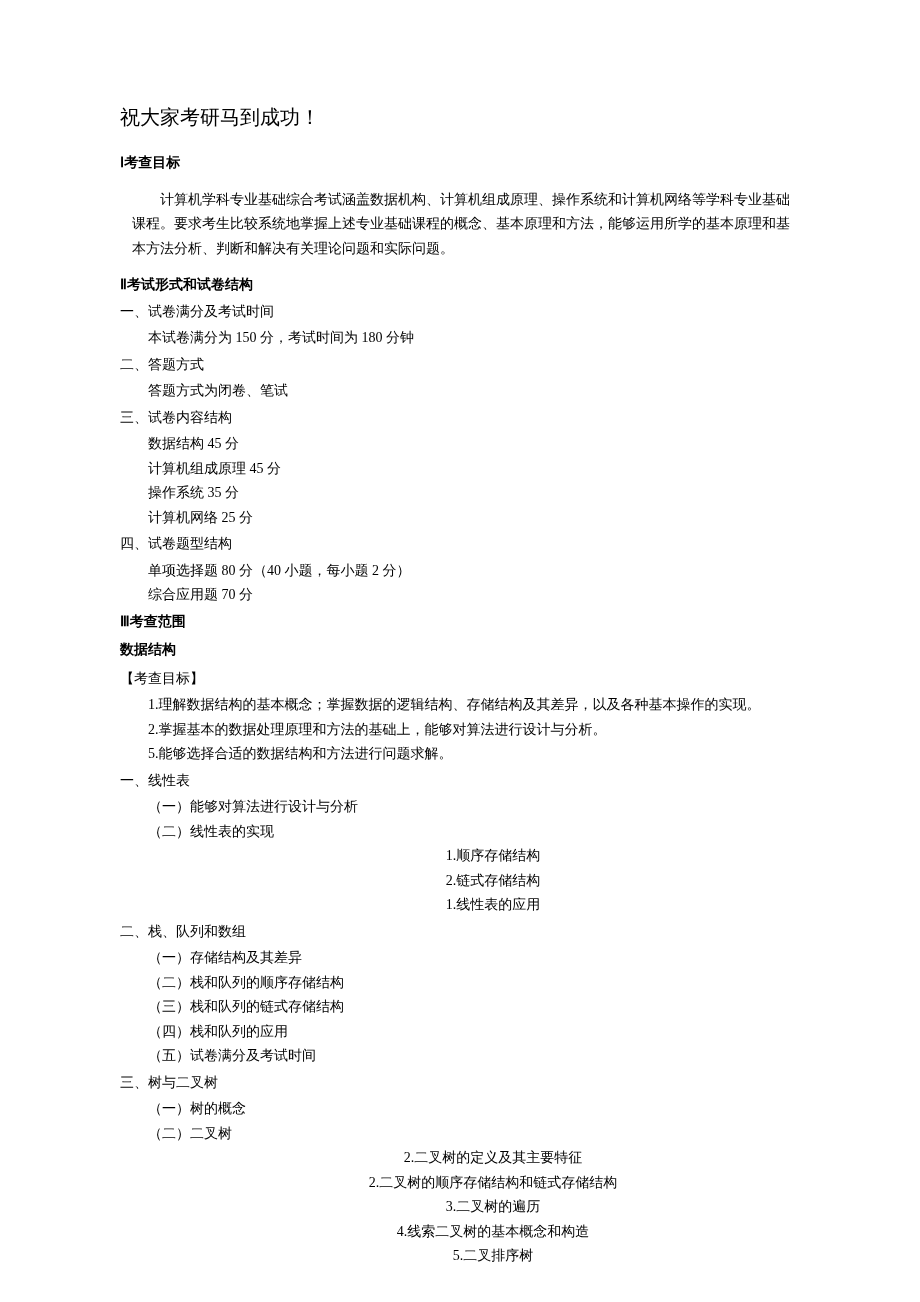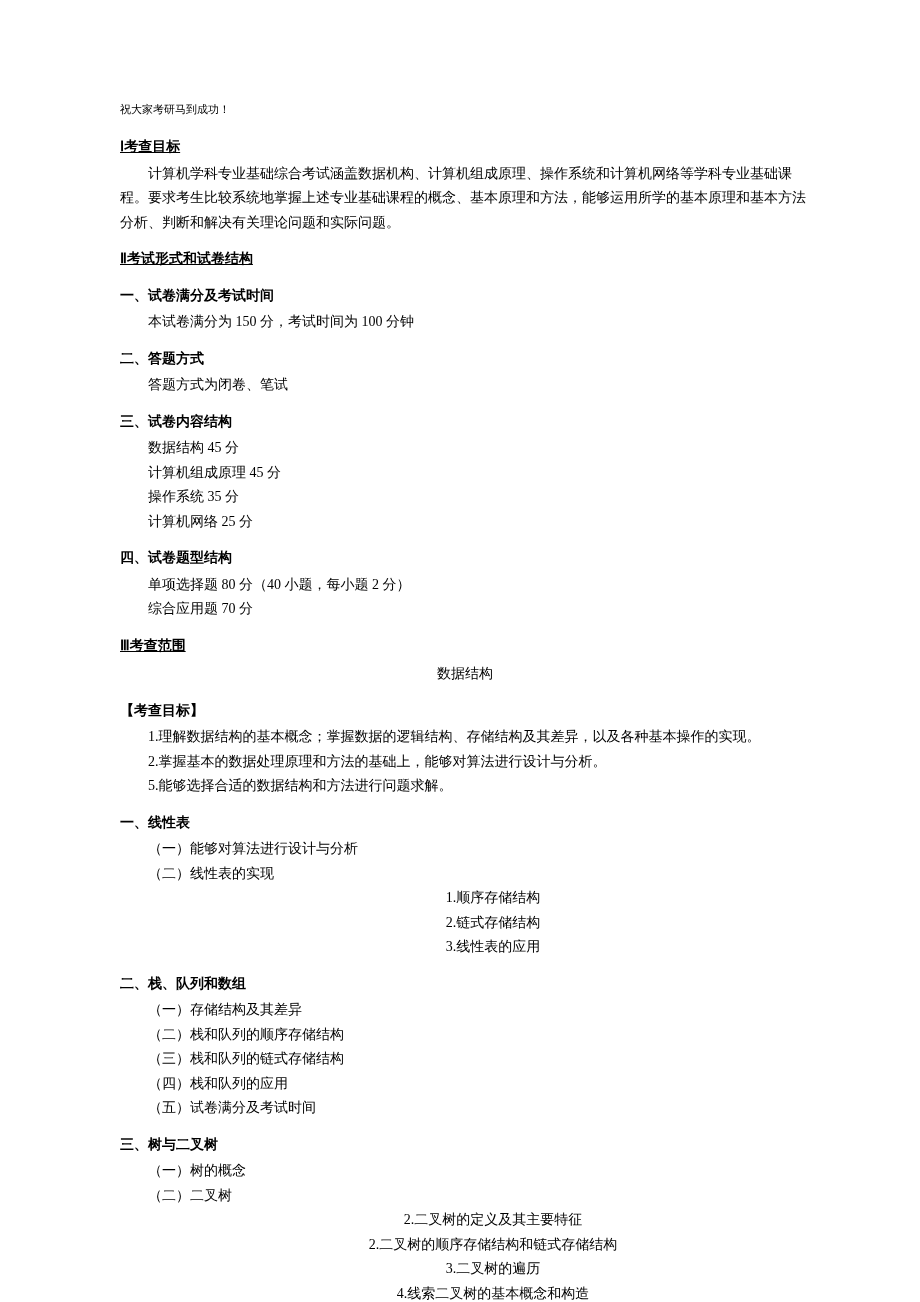--- a/index.html
+++ b/index.html
@@ -7,66 +7,65 @@
     font-size: 14px;
     line-height: 1.75;
     color: #000;
     background: #fff;
     margin: 0;
     padding: 100px 110px 60px 120px;
     width: 920px;
     box-sizing: border-box;
   }
   .greeting {
-    font-size: 11px;
+    font-size: 20px;
     margin-bottom: 16px;
   }
   .h1 {
     font-weight: bold;
-    margin-top: 12px;
+    margin-top: 2px;
     margin-bottom: 2px;
-    text-decoration: underline;
   }
   .para {
     text-indent: 2em;
-    margin: 0;
+    margin: 12px;
   }
   .h2 {
-    font-weight: bold;
-    margin-top: 12px;
+    font-weight: normal;
+    margin-top: 2px;
     margin-bottom: 2px;
   }
   .indent1 {
     padding-left: 2em;
   }
   .indent2 {
     padding-left: 4em;
     text-align: center;
   }
   .center {
-    text-align: center;
-    font-weight: normal;
+    text-align: left;
+    font-weight: bold;
     margin: 4px 0;
   }
   .block {
     margin: 0;
   }
 </style>
 </head>
 <body>
 
 <div class="greeting">祝大家考研马到成功！</div>
 
 <div class="h1">Ⅰ考查目标</div>
 <p class="para">计算机学科专业基础综合考试涵盖数据机构、计算机组成原理、操作系统和计算机网络等学科专业基础课程。要求考生比较系统地掌握上述专业基础课程的概念、基本原理和方法，能够运用所学的基本原理和基本方法分析、判断和解决有关理论问题和实际问题。</p>
 
 <div class="h1">Ⅱ考试形式和试卷结构</div>
 
 <div class="h2">一、试卷满分及考试时间</div>
-<div class="indent1 block">本试卷满分为 150 分，考试时间为 100 分钟</div>
+<div class="indent1 block">本试卷满分为 150 分，考试时间为 180 分钟</div>
 
 <div class="h2">二、答题方式</div>
 <div class="indent1 block">答题方式为闭卷、笔试</div>
 
 <div class="h2">三、试卷内容结构</div>
 <div class="indent1 block">数据结构 45 分</div>
 <div class="indent1 block">计算机组成原理 45 分</div>
 <div class="indent1 block">操作系统 35 分</div>
 <div class="indent1 block">计算机网络 25 分</div>
 
@@ -80,21 +79,21 @@
 <div class="h2">【考查目标】</div>
 <div class="indent1 block">1.理解数据结构的基本概念；掌握数据的逻辑结构、存储结构及其差异，以及各种基本操作的实现。</div>
 <div class="indent1 block">2.掌握基本的数据处理原理和方法的基础上，能够对算法进行设计与分析。</div>
 <div class="indent1 block">5.能够选择合适的数据结构和方法进行问题求解。</div>
 
 <div class="h2">一、线性表</div>
 <div class="indent1 block">（一）能够对算法进行设计与分析</div>
 <div class="indent1 block">（二）线性表的实现</div>
 <div class="indent2 block">1.顺序存储结构</div>
 <div class="indent2 block">2.链式存储结构</div>
-<div class="indent2 block">3.线性表的应用</div>
+<div class="indent2 block">1.线性表的应用</div>
 
 <div class="h2">二、栈、队列和数组</div>
 <div class="indent1 block">（一）存储结构及其差异</div>
 <div class="indent1 block">（二）栈和队列的顺序存储结构</div>
 <div class="indent1 block">（三）栈和队列的链式存储结构</div>
 <div class="indent1 block">（四）栈和队列的应用</div>
 <div class="indent1 block">（五）试卷满分及考试时间</div>
 
 <div class="h2">三、树与二叉树</div>
 <div class="indent1 block">（一）树的概念</div>

